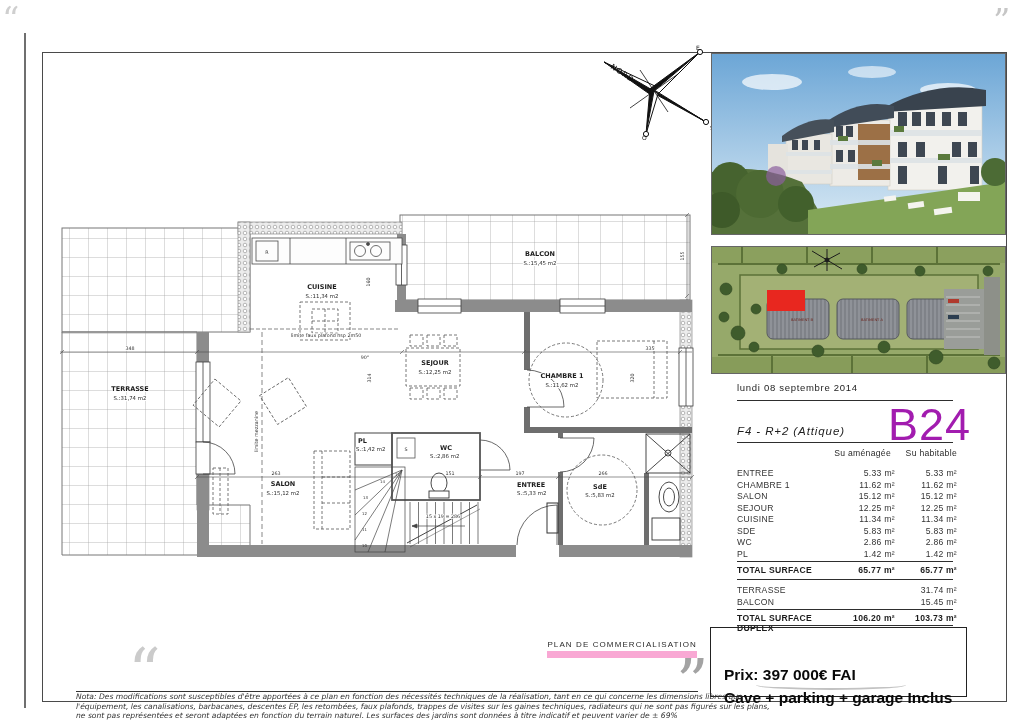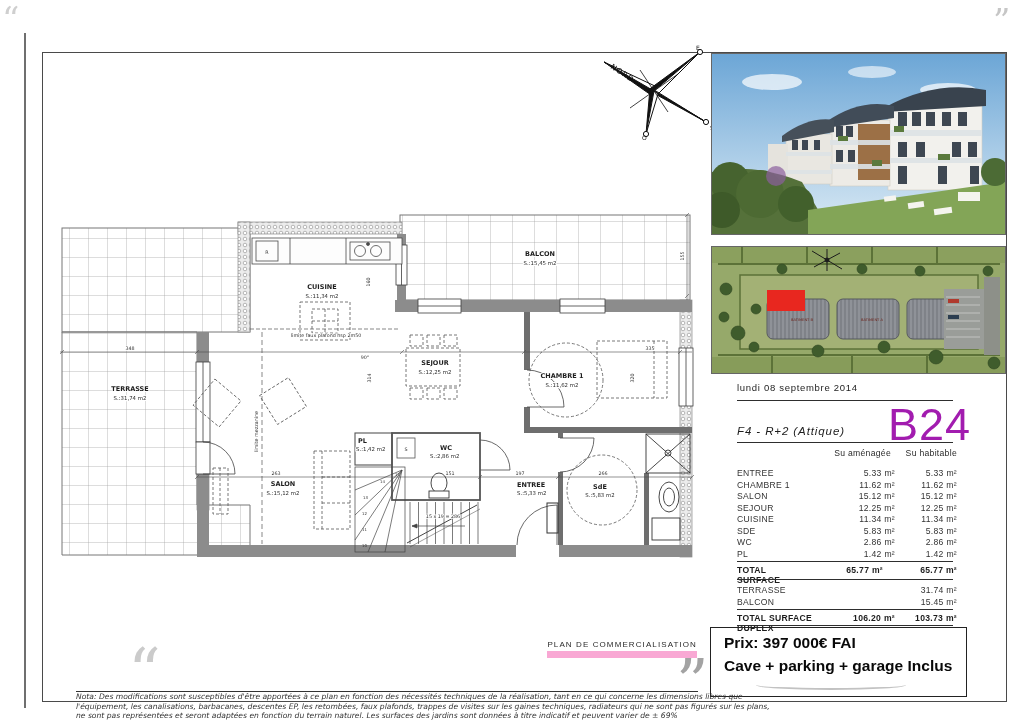--- a/index.html
+++ b/index.html
@@ -17,21 +17,21 @@
   .rule{left:27px;width:216px;border-top:1.6px solid #2e2e2e;height:0;}
   .bigcode{left:178px;top:347px;font-size:45px;letter-spacing:1px;color:#a21caf;}
   .unittype{left:27px;top:373px;font-size:11.5px;letter-spacing:.9px;color:#1d1d1d;font-style:italic;}
   .tblhead{left:27px;top:396px;width:220px;display:flex;font-size:8.6px;color:#2a2a2a;letter-spacing:.3px;}
   .trow{left:27px;width:220px;display:flex;font-size:8.6px;color:#333;letter-spacing:.3px;height:11.5px;}
   .trow .lb{flex:1;text-align:left;}
   .trow .v1{width:66px;text-align:right;}
   .trow .v2{width:62px;text-align:right;}
   .tot{font-weight:bold;color:#1c1c1c;}
   .pricebox{left:0px;top:575px;width:255px;height:68px;border:1.3px solid #222;}
-  .priceline{position:absolute;left:13px;font-size:15.5px;font-weight:bold;color:#090909;white-space:nowrap;}
+  .priceline{position:absolute;left:13px;font-size:15.5px;font-weight:bold;color:#090909;white-space:nowrap;margin-top:32px;}
   .curve{position:absolute;left:45px;top:52px;width:150px;height:8px;border-bottom:2px solid #c2c2c2;border-radius:50%;}
   
   .plan-label{left:545px;top:640px;width:152px;text-align:right;font-size:8px;letter-spacing:1.1px;color:#2a2a2a;}
   .plan-label span{border-bottom:7px solid #f9a8d4;padding-bottom:2px;margin-top:19px;}
   .notebox{left:76px;top:691px;width:622px;border-top:1.2px solid #333;padding-top:0;}
   .noteline{font-family:"DejaVu Sans",sans-serif;font-style:italic;font-size:7.6px;line-height:9.7px;color:#333;white-space:nowrap;}
   svg text{font-family:"DejaVu Sans",sans-serif;}
   .rn{font-size:6.5px;font-weight:bold;fill:#1e1e1e;paint-order:stroke;stroke:#fff;stroke-width:2px;}
   .rs{font-size:5.4px;fill:#2a2a2a;paint-order:stroke;stroke:#fff;stroke-width:2px;}
   .dim{font-size:4.8px;fill:#333;paint-order:stroke;stroke:#fff;stroke-width:1.6px;}
@@ -478,21 +478,21 @@
         <span class="v1">2.86 m²</span>
         <span class="v2">2.86 m²</span>
       </div>
     <div class="abs trow" style="top:496.5px;">
         <span class="lb">PL</span>
         <span class="v1">1.42 m²</span>
         <span class="v2">1.42 m²</span>
       </div>
 
     <div class="abs rule" style="top:509px;"></div>
-    <div class="abs trow tot" style="top:513px;gap:12px;">
+    <div class="abs trow tot" style="top:513px;">
         <span class="lb">TOTAL SURFACE</span>
         <span class="v1">65.77 m²</span>
         <span class="v2">65.77 m²</span>
       </div>
     <div class="abs rule" style="top:527px;"></div>
 
     <div class="abs trow" style="top:533px;">
         <span class="lb">TERRASSE</span>
         <span class="v1"></span>
         <span class="v2">31.74 m²</span>

